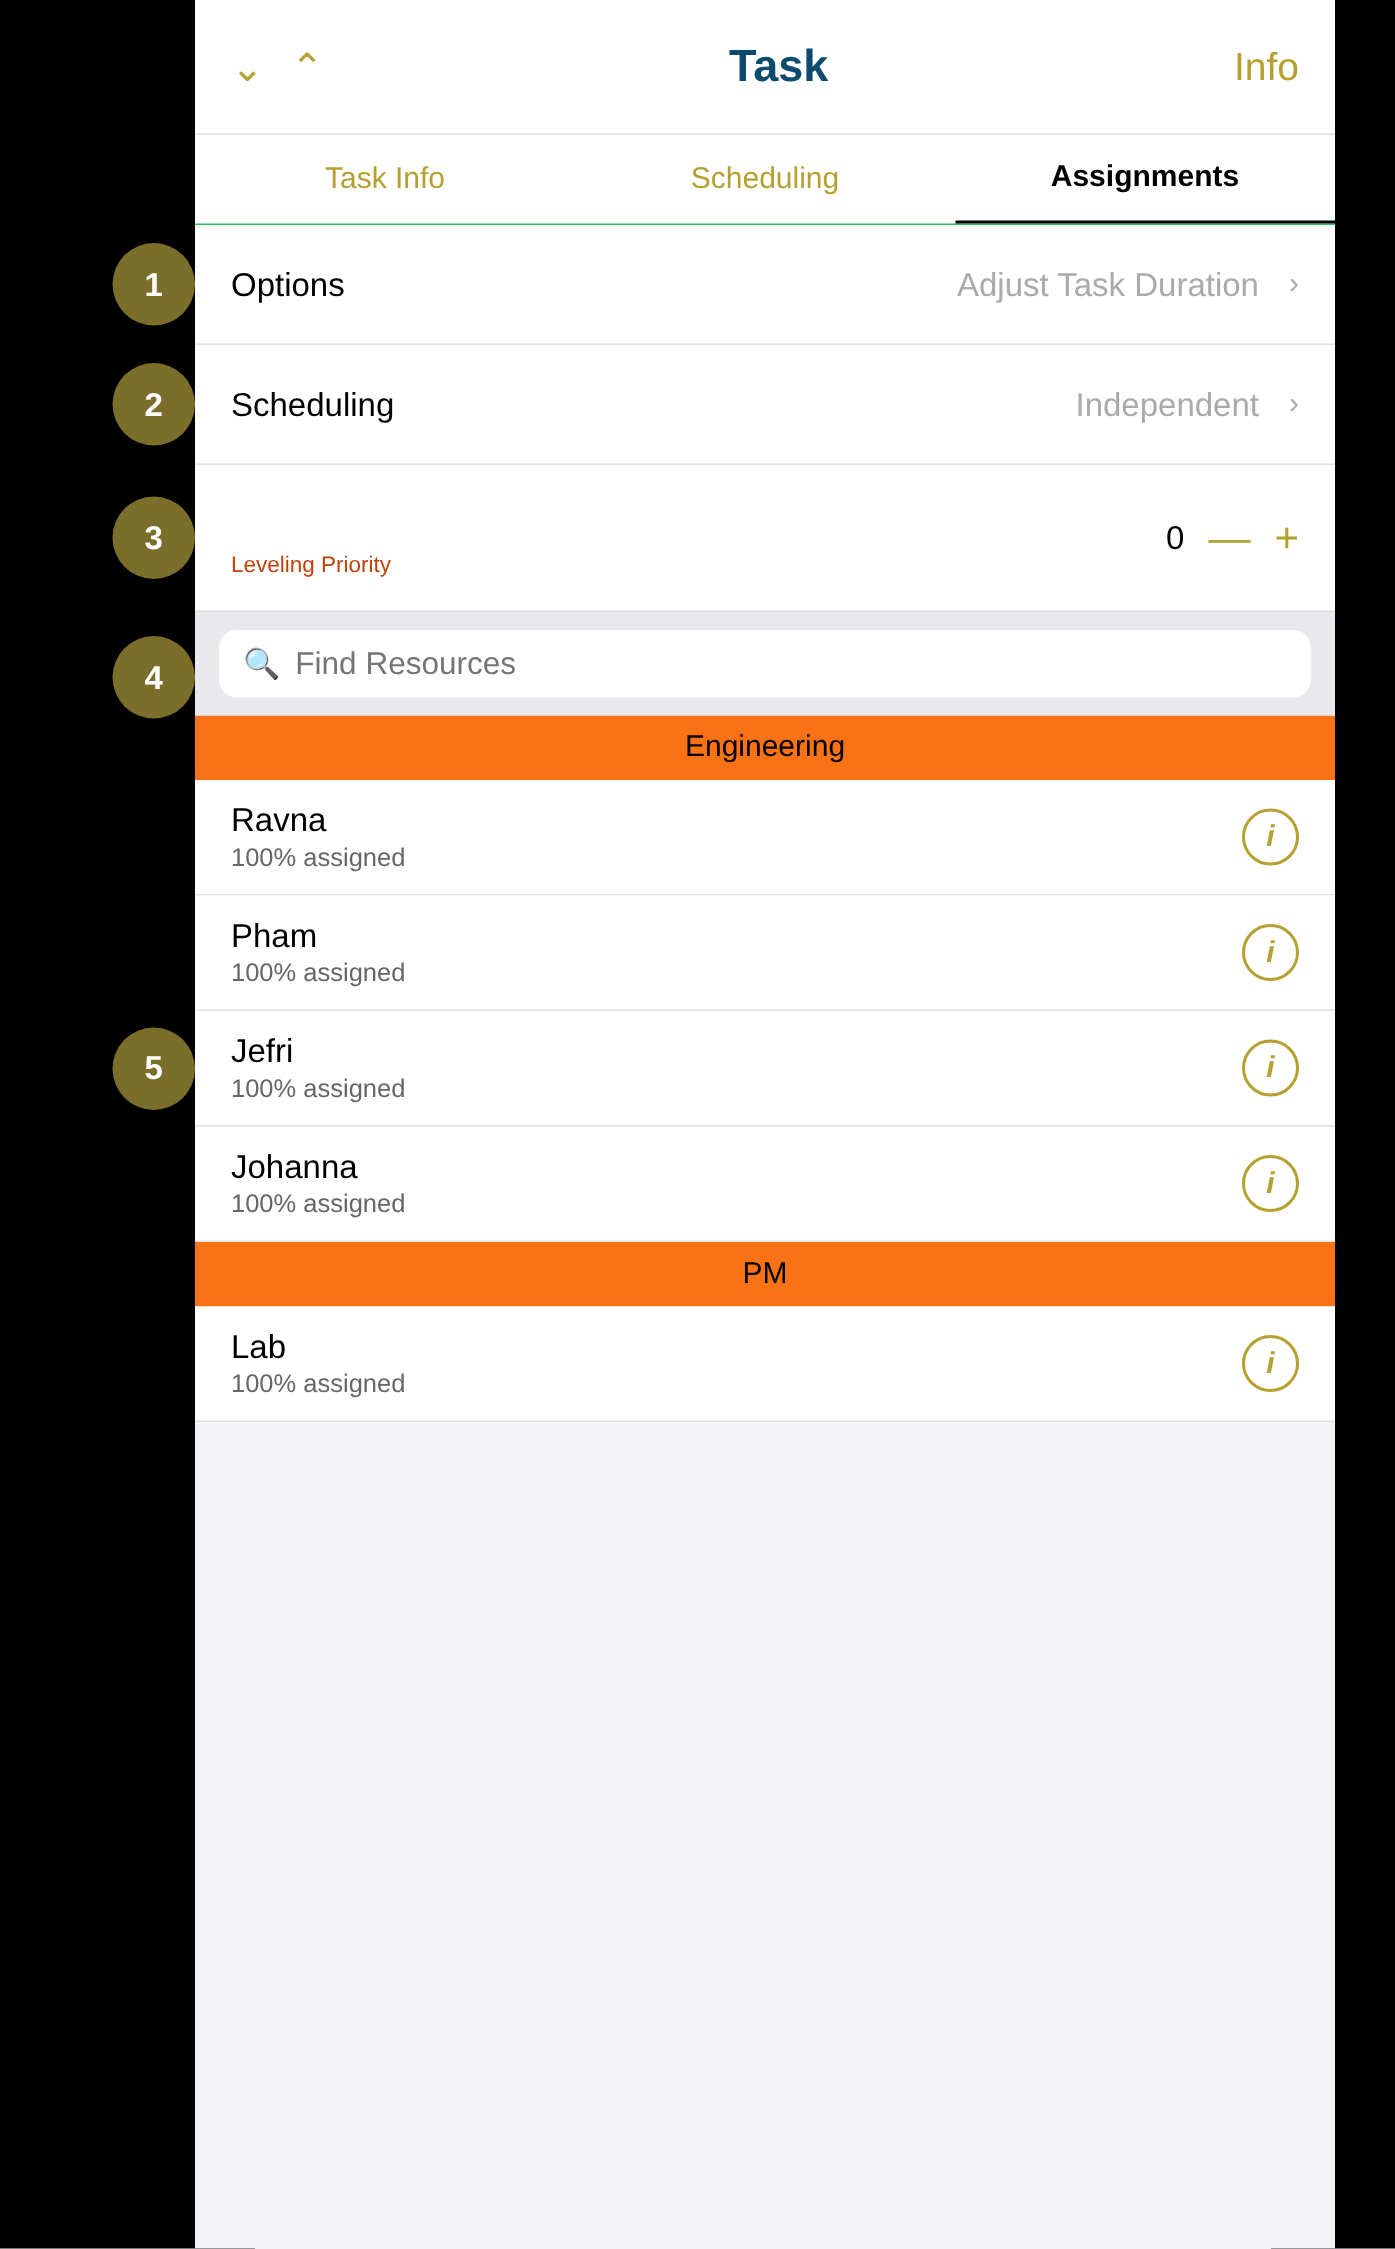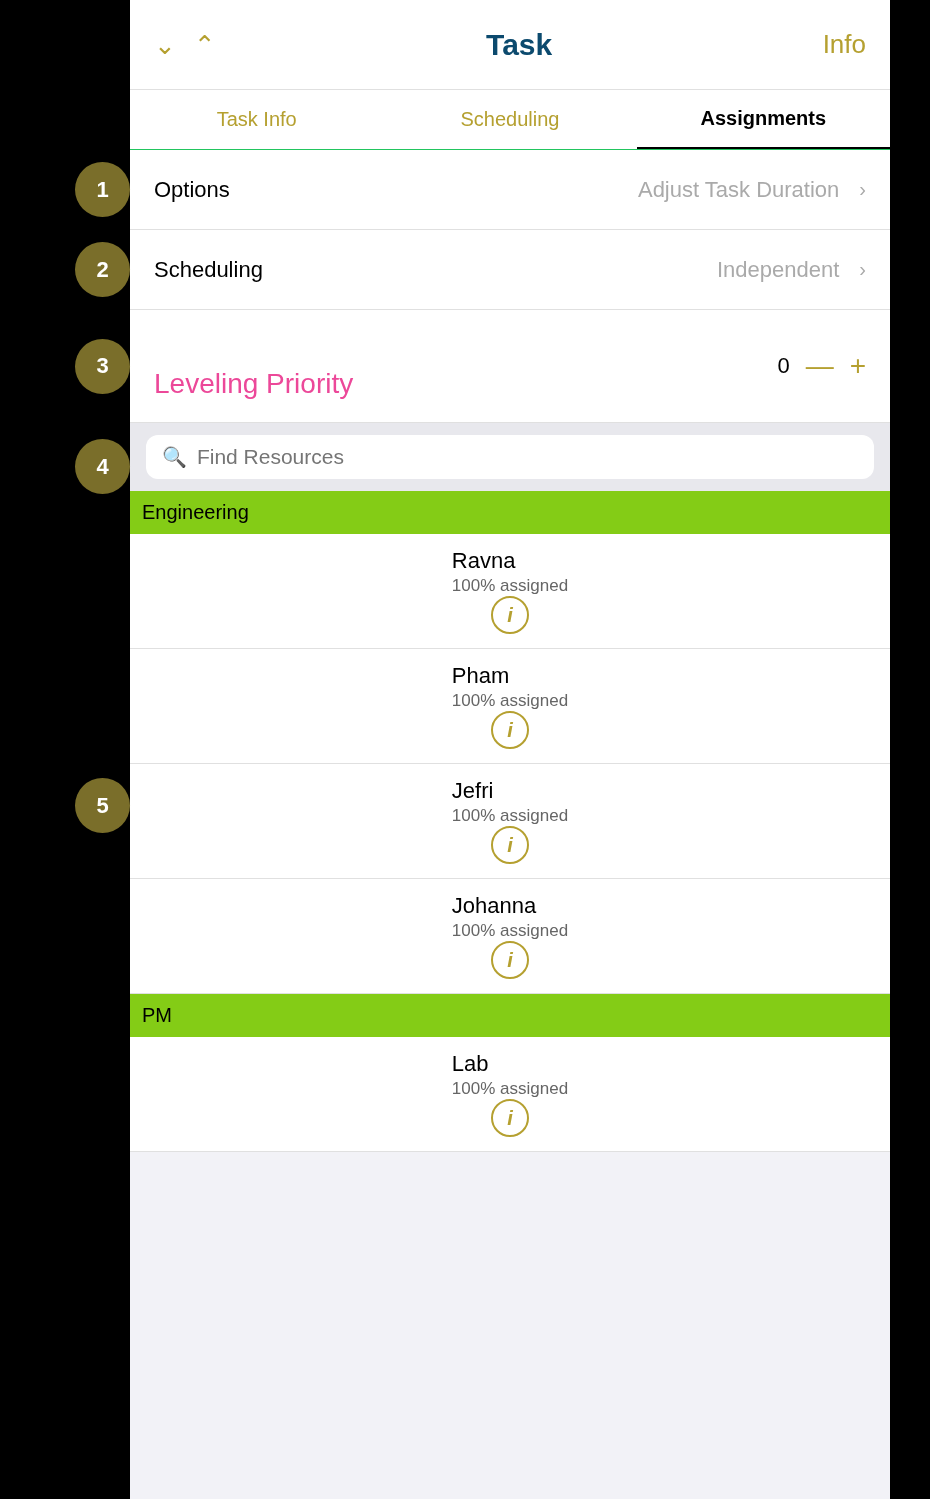--- a/index.html
+++ b/index.html
@@ -127,22 +127,22 @@
     .priority-row {
       background: #ffffff;
       display: flex;
       align-items: center;
       padding: 22px 24px;
       border-bottom: 1px solid #e0e0e0;
       min-height: 80px;
     }
 
     .priority-label {
-      font-size: 28px;
-      color: #ec4899;
+      font-size: 15px;
+      color: #c2410c;
       margin-top: 36px;
     }
 
     .priority-controls {
       margin-left: auto;
       display: flex;
       align-items: center;
       gap: 16px;
     }
 
@@ -184,35 +184,35 @@
       border: none;
       outline: none;
       font-size: 21px;
       color: #aaa;
       background: transparent;
       flex: 1;
     }
 
     
     .group-header {
-      background: #84cc16;
-      padding: 10px 12px;
+      background: #f97316;
+      padding: 10px 24px;
       font-size: 20px;
       color: #000;
       font-weight: 500;
+      text-align: center;
     }
 
     .resource-row {
       background: #ffffff;
       display: flex;
       align-items: center;
       padding: 14px 24px;
       border-bottom: 1px solid #e0e0e0;
       min-height: 72px;
-      flex-direction: column;
     }
 
     .resource-info {
       flex: 1;
     }
 
     .resource-name {
       font-size: 22px;
       color: #000;
       font-weight: 400;

